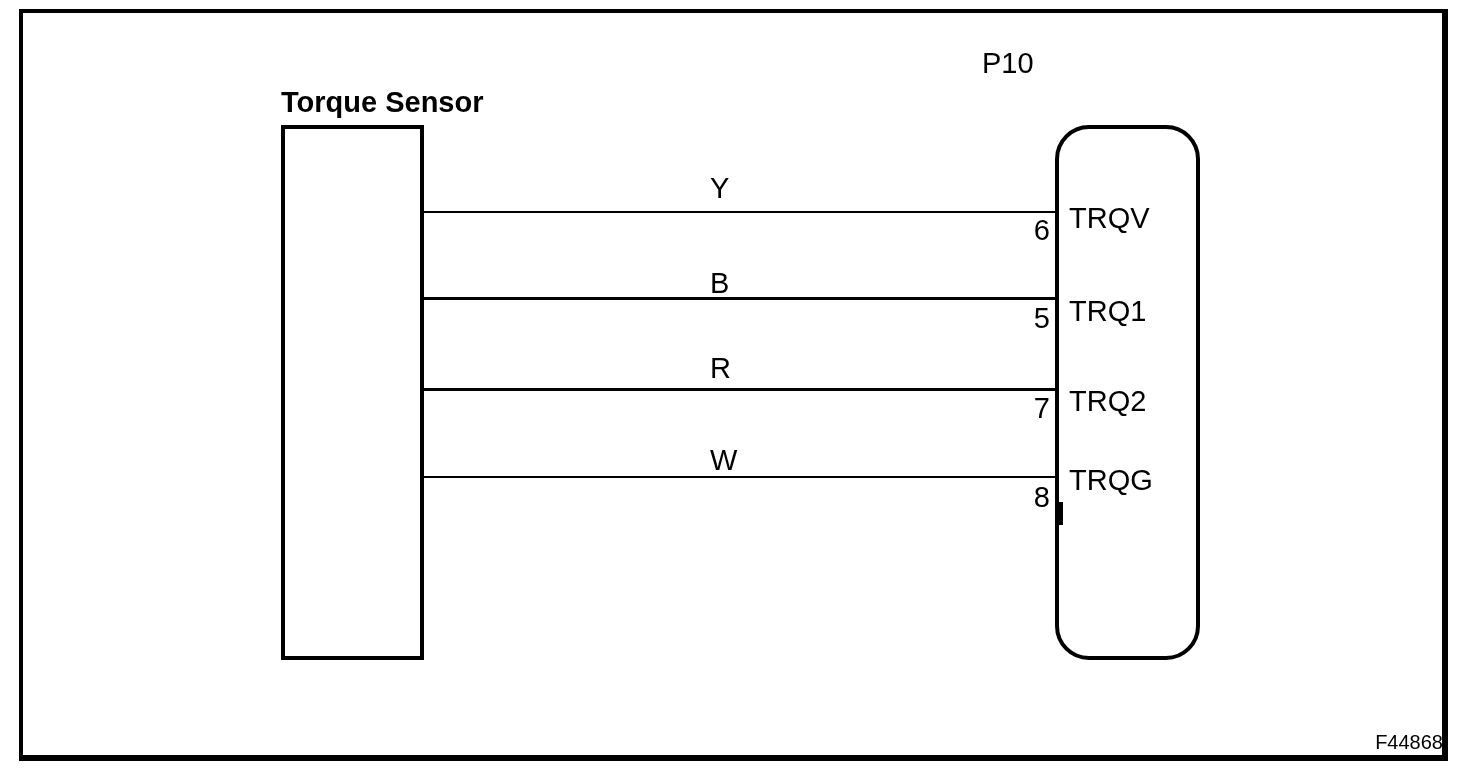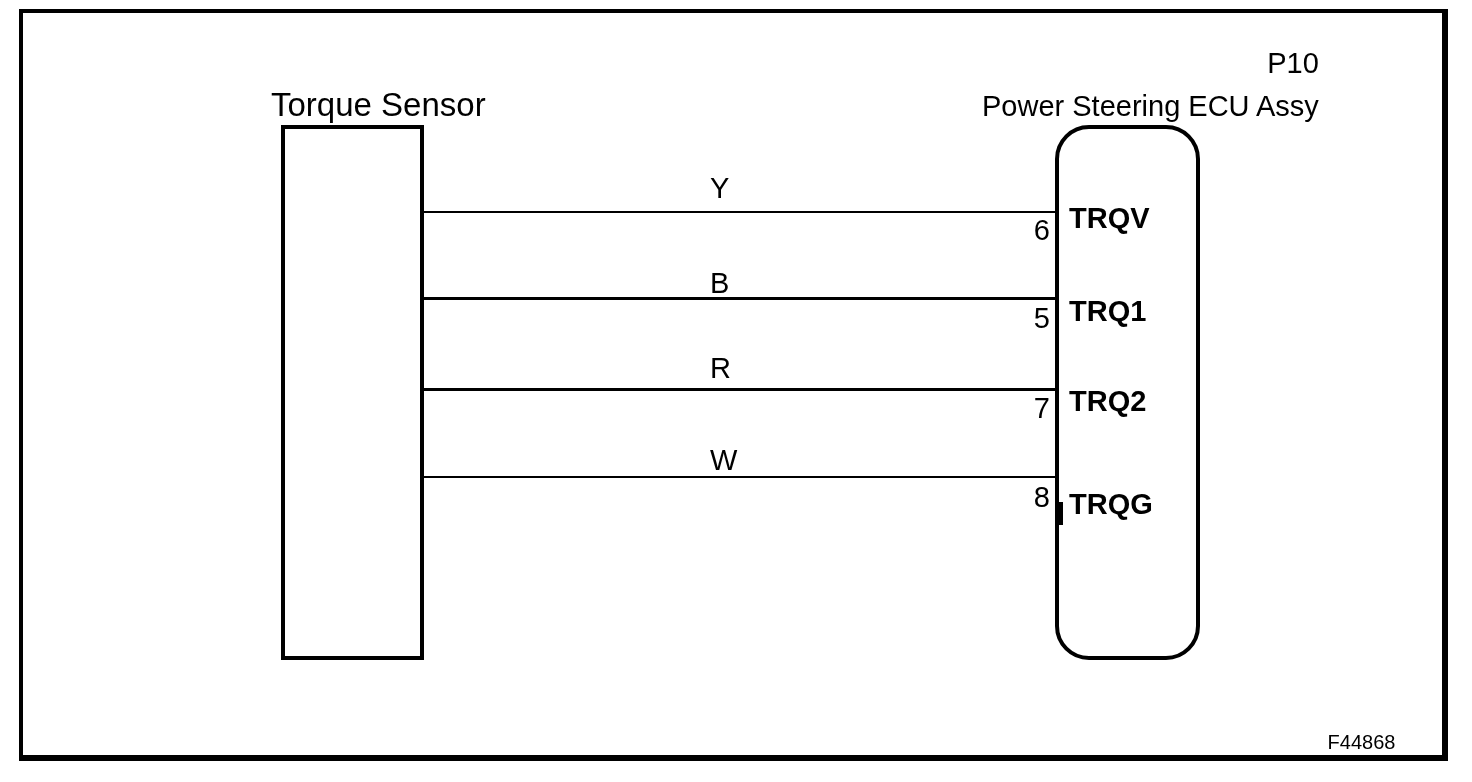--- a/index.html
+++ b/index.html
@@ -8,21 +8,21 @@
     background: #ffffff;
   }
   body {
     width: 1472px;
     height: 782px;
     position: relative;
     font-family: "Liberation Sans", "DejaVu Sans", sans-serif;
     color: #000000;
     overflow: hidden;
   }
-  .abs { position: absolute; text-align: right; }
+  .abs { position: absolute; }
 
   .frame {
     left: 19px;
     top: 9px;
     width: 1429px;
     height: 752px;
     border: 4px solid #000;
     border-right-width: 6px;
     border-bottom-width: 6px;
     box-sizing: border-box;
@@ -33,24 +33,25 @@
     left: 281px;
     top: 125px;
     width: 143px;
     height: 535px;
     border: 4px solid #000;
     box-sizing: border-box;
     background: #ffffff;
   }
 
   .sensor-label {
-    left: 271px;
+    left: 281px;
     top: 86px;
-    font-size: 33px;
+    font-size: 29px;
     white-space: nowrap;
+    font-weight: bold;
   }
 
   .ecu-label-block {
     left: 982px;
     top: 42px;
     font-size: 29px;
     line-height: 43px;
     white-space: nowrap;
   }
 
@@ -92,54 +93,52 @@
   }
   .pin-number.w1 { top: 214px; }
   .pin-number.w2 { top: 302px; }
   .pin-number.w3 { top: 392px; }
   .pin-number.w4 { top: 481px; }
 
   .terminal-label {
     left: 1069px;
     font-size: 29px;
     white-space: nowrap;
-    font-weight: bold;
   }
   .terminal-label.w1 { top: 202px; }
   .terminal-label.w2 { top: 295px; }
   .terminal-label.w3 { top: 385px; }
-  .terminal-label.w4 { top: 464px; margin-top: 24px; }
+  .terminal-label.w4 { top: 464px; }
 
   .pin-tick {
     left: 1055px;
     top: 502px;
     width: 8px;
     height: 23px;
     background: #000;
   }
 
   .figure-code {
     left: 1280px;
     top: 731px;
     width: 163px;
-    text-align: center;
+    text-align: right;
     font-size: 20px;
   }
 </style>
 </head>
 <body>
 
 <div class="abs frame"></div>
 
 <div class="abs sensor-label">Torque Sensor</div>
 <div class="abs sensor-box"></div>
 
 <div class="abs ecu-label-block">
   <div>P10</div>
-  <div>Power Steering ECU Assy</div>
 </div>
 <div class="abs ecu-box"></div>
 
 <div class="abs wire-line w1"></div>
 <div class="abs wire-label w1">Y</div>
 <div class="abs pin-number w1">6</div>
 <div class="abs terminal-label w1">TRQV</div>
 
 <div class="abs wire-line w2"></div>
 <div class="abs wire-label w2">B</div>

